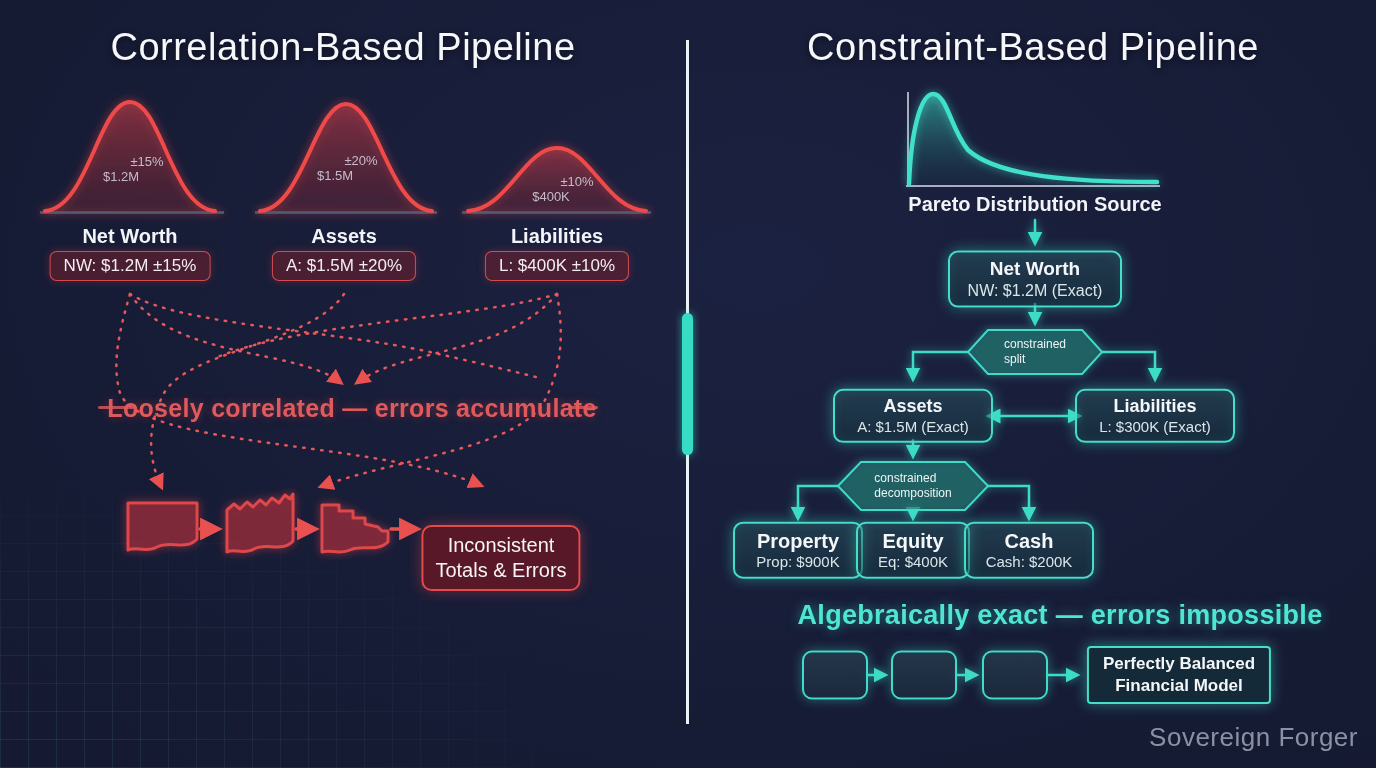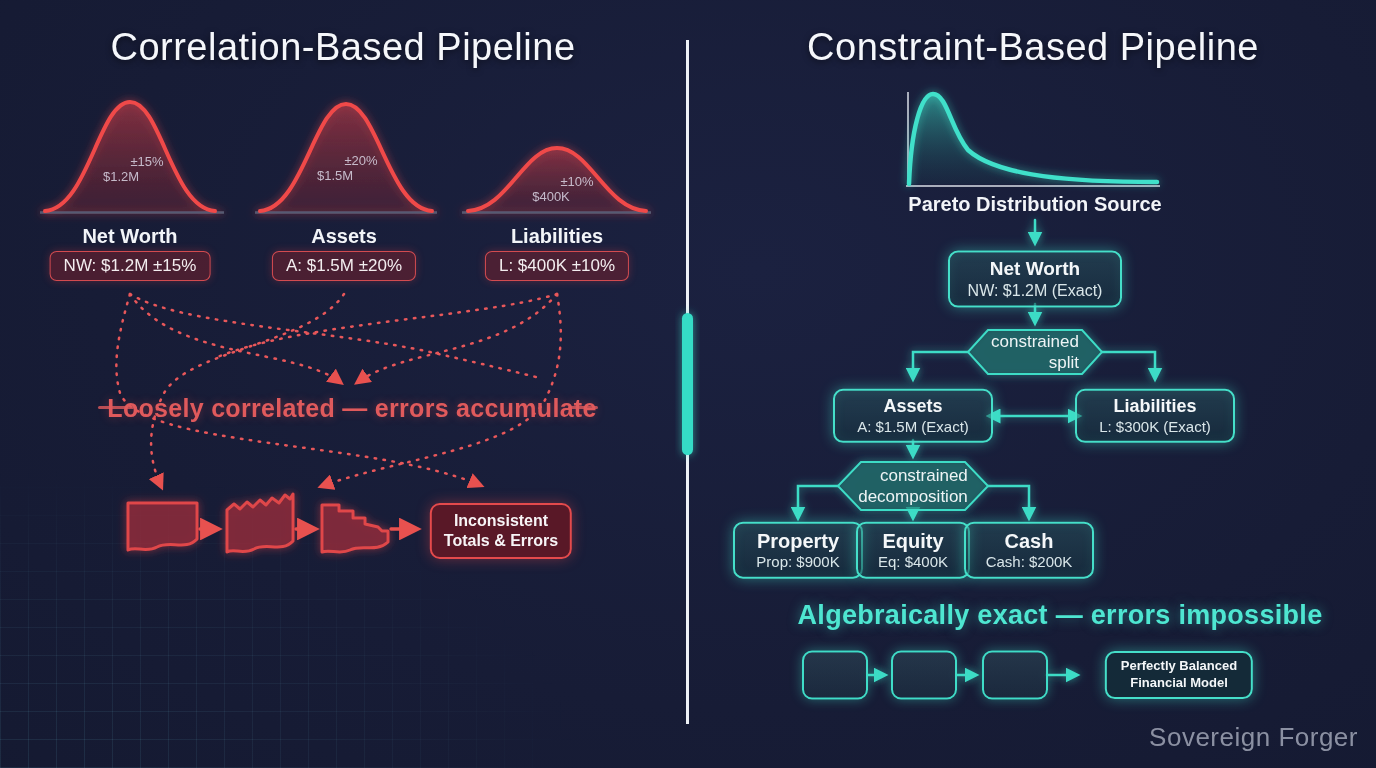--- a/index.html
+++ b/index.html
@@ -27,52 +27,52 @@
     padding:4px 13px;font-size:17px;color:#f3edef;box-shadow:0 0 9px rgba(230,62,66,.3);
   }
   .warning{
     font-size:25px;font-weight:bold;color:#e05a5c;letter-spacing:.3px;
     text-shadow:0 0 10px rgba(255,80,80,.35);
   }
   .strike{position:absolute;height:3px;background:rgba(224,90,92,.8);border-radius:2px;}
   .red-result{
     background:rgba(104,23,35,.82);border:2.5px solid #e44a4c;border-radius:10px;
     box-shadow:0 0 14px rgba(235,70,72,.4);padding:6px 12px;text-align:center;
-    font-size:16px;font-weight:bold;line-height:1.25;color:#f7f4f6;
+    font-size:20px;font-weight:normal;line-height:1.25;color:#f7f4f6;margin-top:27px;
   }
   .pareto-label{font-size:20px;font-weight:bold;color:#f2f4f8;}
   .teal-node{
     border:2px solid #45dfc9;border-radius:10px;text-align:center;
     background:linear-gradient(180deg, rgba(47,104,108,.40), rgba(22,52,64,.55));
     box-shadow:0 0 14px rgba(62,224,201,.45), inset 0 0 12px rgba(62,224,201,.10);
     padding:5px 10px;
   }
   .teal-node .node-title{font-weight:bold;color:#f4f7f9;}
   .teal-node .node-value{color:#d9e6e9;}
   .size-lg .node-title{font-size:19px;line-height:1.2;}
   .size-lg .node-value{font-size:16px;line-height:1.25;}
   .size-md .node-title{font-size:18px;line-height:1.2;}
   .size-md .node-value{font-size:15px;line-height:1.25;}
   .size-sm .node-title{font-size:20px;line-height:1.2;}
   .size-sm .node-value{font-size:15px;line-height:1.25;}
-  .hex-text{font-size:17px;line-height:1.25;text-align:right;color:#eef4f5;}
+  .hex-text{font-size:12px;line-height:1.25;text-align:left;color:#eef4f5;}
   .headline{
     font-size:27px;font-weight:bold;color:#4ee6d1;letter-spacing:.3px;
     text-shadow:0 0 12px rgba(62,224,201,.5);
   }
   .teal-square{
     border:2.5px solid #3fdcc7;border-radius:10px;
     background:linear-gradient(180deg, rgba(75,130,130,.25), rgba(35,70,78,.3));
     box-shadow:0 0 12px rgba(62,224,201,.4);
   }
   .teal-result{
-    border:2px solid #45dfc9;border-radius:10px;text-align:center;
+    border:2px solid #45dfc9;border-radius:4px;text-align:center;
     background:rgba(20,48,58,.72);
     box-shadow:0 0 14px rgba(62,224,201,.45);
-    font-size:13px;font-weight:bold;line-height:1.3;color:#f4f7f9;
+    font-size:17px;font-weight:bold;line-height:1.3;color:#f4f7f9;
     padding:5px 14px;
   }
   .watermark{position:absolute;right:18px;top:722px;font-size:26px;color:#8b90a2;letter-spacing:.5px;}
 </style>
 </head>
 <body>
 
 <div class="stage">
 
   <div class="grid-overlay"></div>

